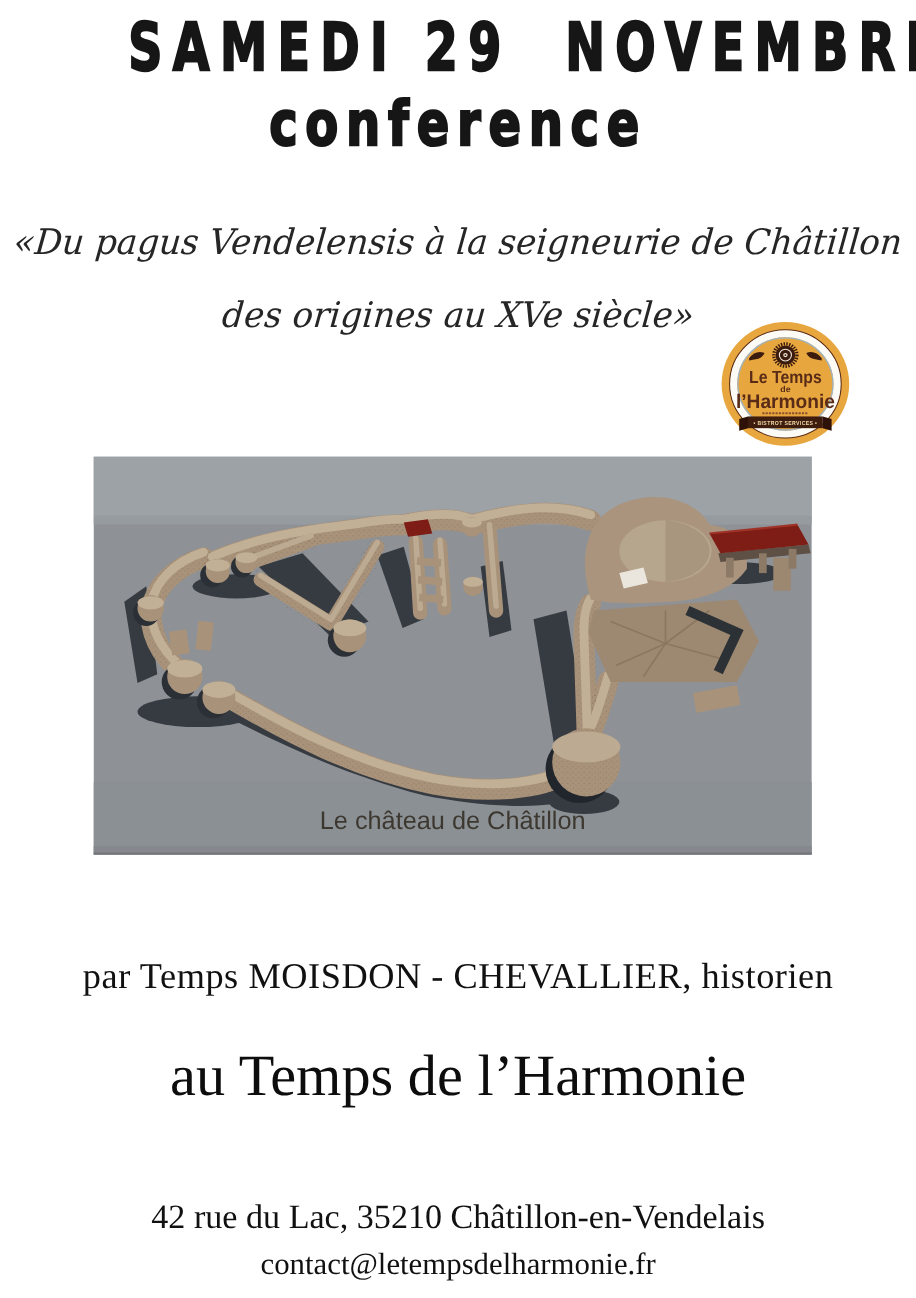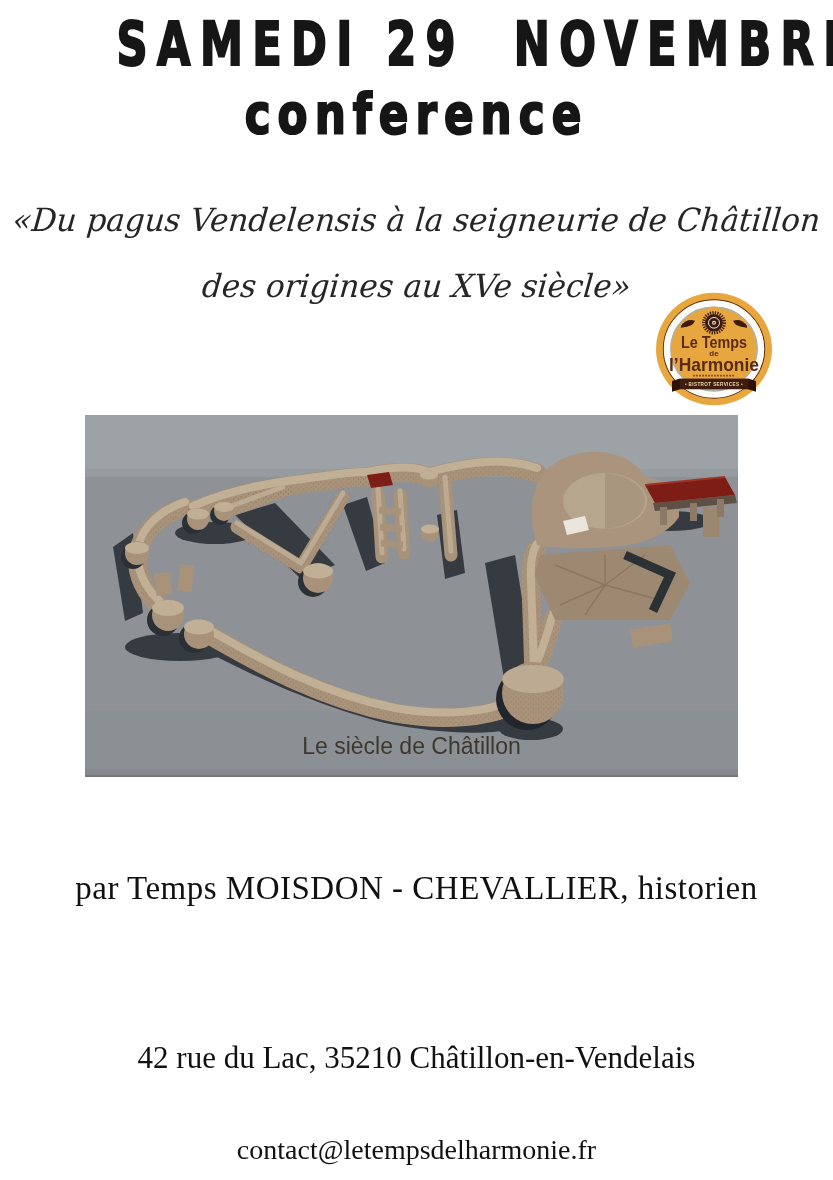--- a/index.html
+++ b/index.html
@@ -28,21 +28,21 @@
   .quote1{top:204px;}
   .quote2{top:270px;}
   .logo-wrap{position:absolute;left:654px;top:291px;width:120px;height:116px;}
   .castle-figure{position:absolute;left:85px;top:415px;width:653px;height:362px;}
   .castle-caption{
     position:absolute;left:0;right:0;top:318px;text-align:center;
     font-family:"Liberation Sans",sans-serif;font-size:23px;color:#3d382f;
   }
   .speaker{top:870px;font-size:33px;letter-spacing:0.5px;color:#111;}
   .venue{top:948px;font-size:53px;color:#0d0d0d;}
-  .address{top:1040px;font-size:31px;color:#111;}
+  .address{top:1088px;font-size:31px;color:#111;}
   .email{top:1134px;font-size:28px;color:#111;}
   .logo-text{font-family:"Liberation Sans",sans-serif;font-weight:bold;fill:#5A2B17;}
   .ribbon-text{font-family:"Liberation Sans",sans-serif;font-weight:bold;fill:#EFD9A8;letter-spacing:0.4px;}
 </style>
 </head>
 <body>
 
 <div class="poster">
 
   <div class="center-line title1">SAMEDI 29  NOVEMBRE</div>
@@ -229,20 +229,21 @@
       <g>
         <polygon points="282,60 304,57 308,70 286,73" fill="#7D1D15"></polygon>
         <polygon points="568,88 650,80 652,88 570,96" fill="#5F5045"></polygon>
         <rect x="575" y="92" width="7" height="18" fill="#8D7A66"></rect>
         <rect x="605" y="88" width="7" height="18" fill="#8D7A66"></rect>
         <rect x="632" y="84" width="7" height="18" fill="#8D7A66"></rect>
         <polygon points="560,70 640,62 650,80 570,88" fill="#7D1D15"></polygon>
         <line x1="560" y1="70" x2="640" y2="62" stroke="#A03328" stroke-width="2"></line>
       </g>
     </svg>
-    <div class="castle-caption">Le siècle de Châtillon</div>
+    <div class="castle-caption">Le château de Châtillon</div>
   </div>
 
   <div class="center-line speaker">par Temps MOISDON - CHEVALLIER, historien</div>
+  <div class="center-line venue">au Temps de l’Harmonie</div>
   <div class="center-line address">42 rue du Lac, 35210 Châtillon-en-Vendelais</div>
   <div class="center-line email">contact@letempsdelharmonie.fr</div>
 
 </div>
 
 </body></html>

